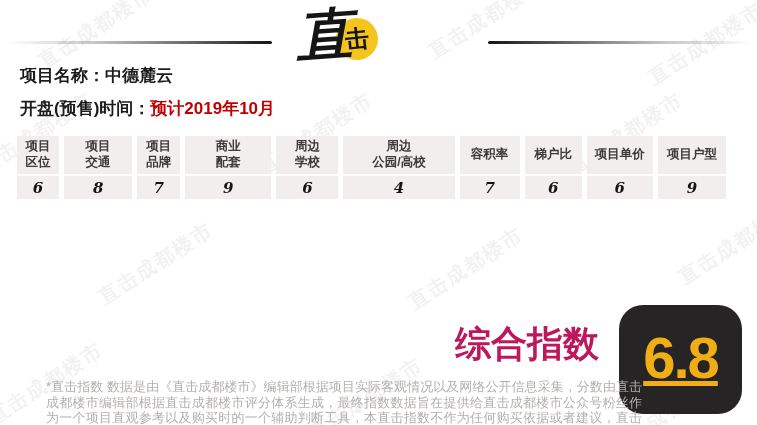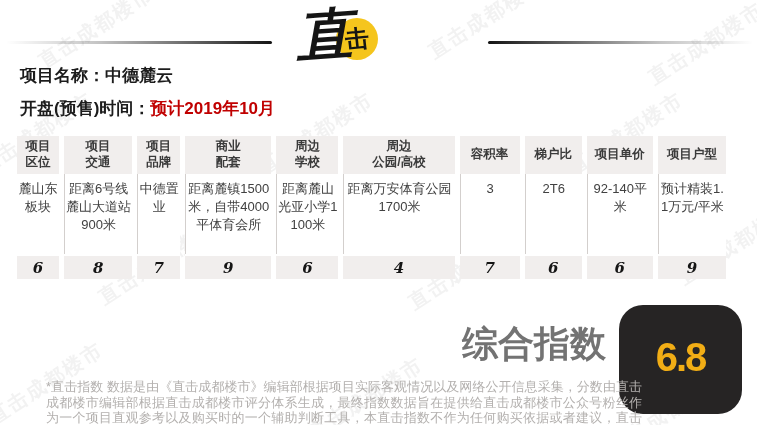--- a/index.html
+++ b/index.html
@@ -103,34 +103,35 @@
     height: 25px;
     border-top: 2px solid #ffffff;
     font-family: "DejaVu Serif", serif;
     font-size: 15px; font-weight: bold; font-style: italic;
     color: #151515; vertical-align: middle;
   }
 
   
   .summary-label {
     position: absolute; top: 320px; left: 455px; width: 158px;
-    text-align: center;
-    font-size: 36px; font-weight: 700; color: #737373;
+    text-align: left;
+    font-size: 36px; font-weight: 700; color: #be185d;
     white-space: nowrap;
   }
   .score-box {
     position: absolute; left: 619px; top: 305px;
     width: 123px; height: 109px;
     background: #262424; border-radius: 24px;
     display: flex; align-items: center; justify-content: center;
   }
   .score-box .score {
-    font-size: 40px; font-weight: 900;
+    font-size: 58px; font-weight: 900;
     letter-spacing: -2px;
     padding-bottom: 4px;
+    text-decoration: underline;
   }
 
   
   .footnote {
     position: absolute; left: 14px; top: 379px; width: 596px;
     font-size: 13px; line-height: 1.2; color: #b3b0ae;
     text-align: justify;
     margin-left: 32px;
   }
 </style>
@@ -191,32 +192,20 @@
 配套</td>
         <td>周边
 学校</td>
         <td>周边
 公园/高校</td>
         <td>容积率</td>
         <td>梯户比</td>
         <td>项目单价</td>
         <td>项目户型</td>
       </tr>
-      <tr class="dat">
-        <td>麓山东板块</td>
-        <td>距离6号线麓山大道站900米</td>
-        <td>中德置业</td>
-        <td>距离麓镇1500米，自带4000平体育会所</td>
-        <td>距离麓山光亚小学1100米</td>
-        <td>距离万安体育公园1700米</td>
-        <td>3</td>
-        <td>2T6</td>
-        <td>92-140平米</td>
-        <td>预计精装1.1万元/平米</td>
-      </tr>
       <tr class="sc">
         <td>6</td>
         <td>8</td>
         <td>7</td>
         <td>9</td>
         <td>6</td>
         <td>4</td>
         <td>7</td>
         <td>6</td>
         <td>6</td>

